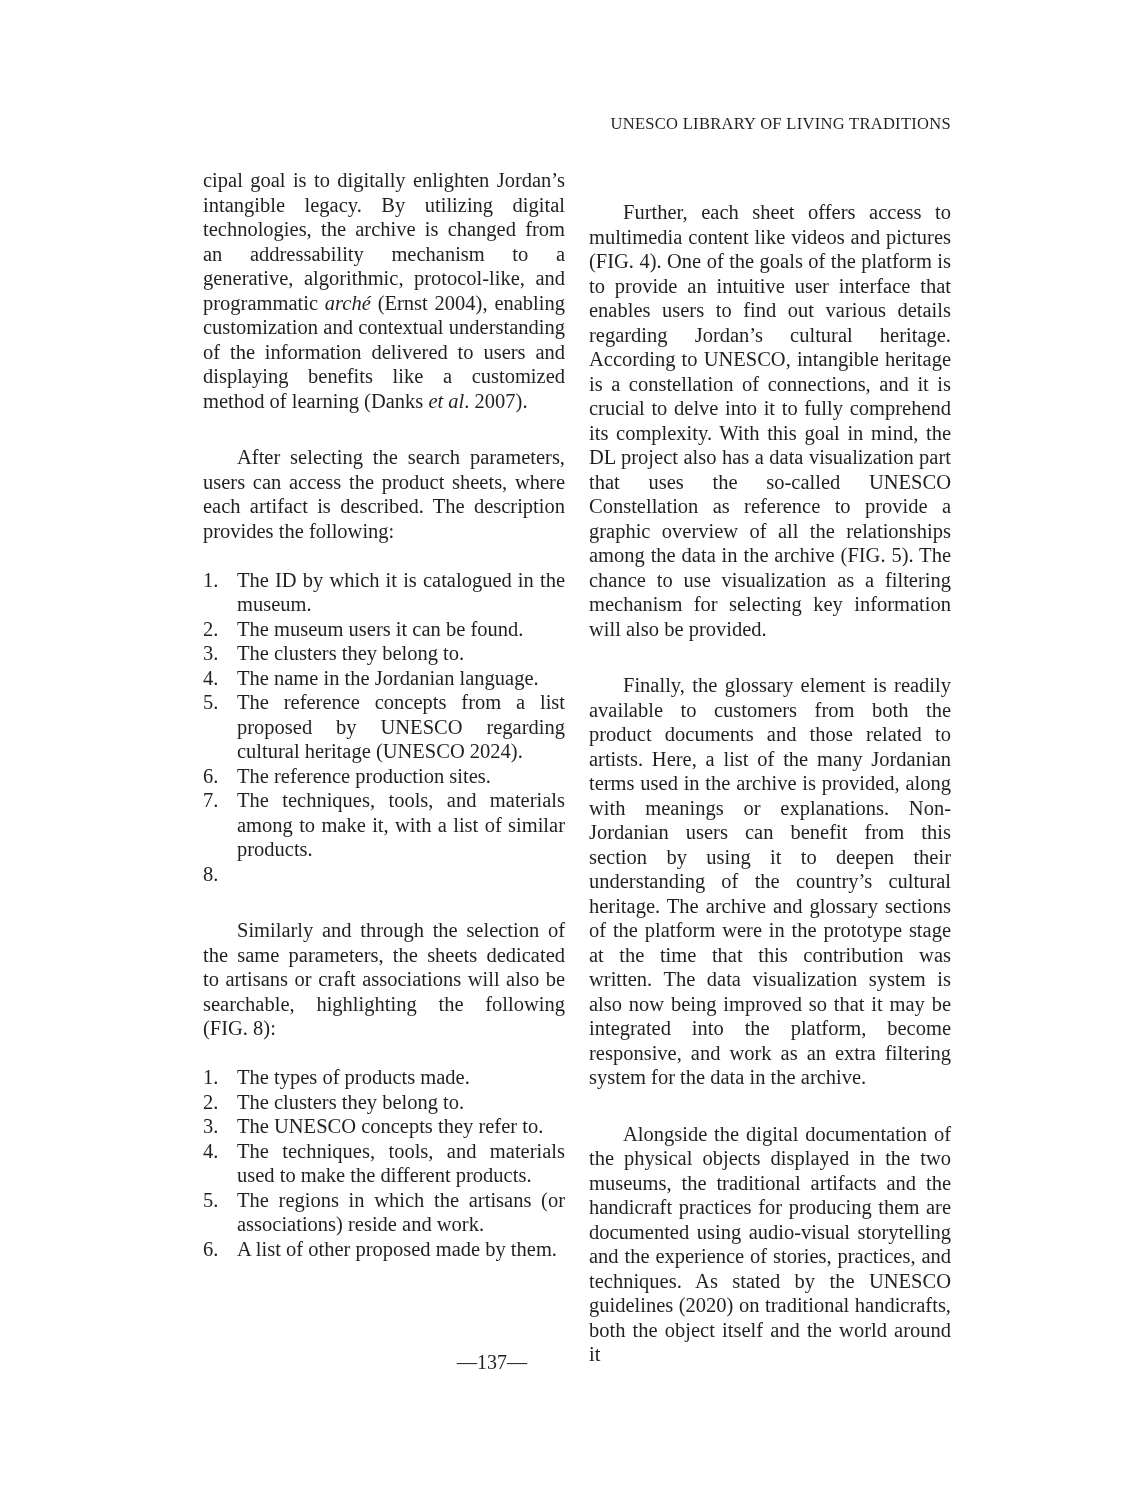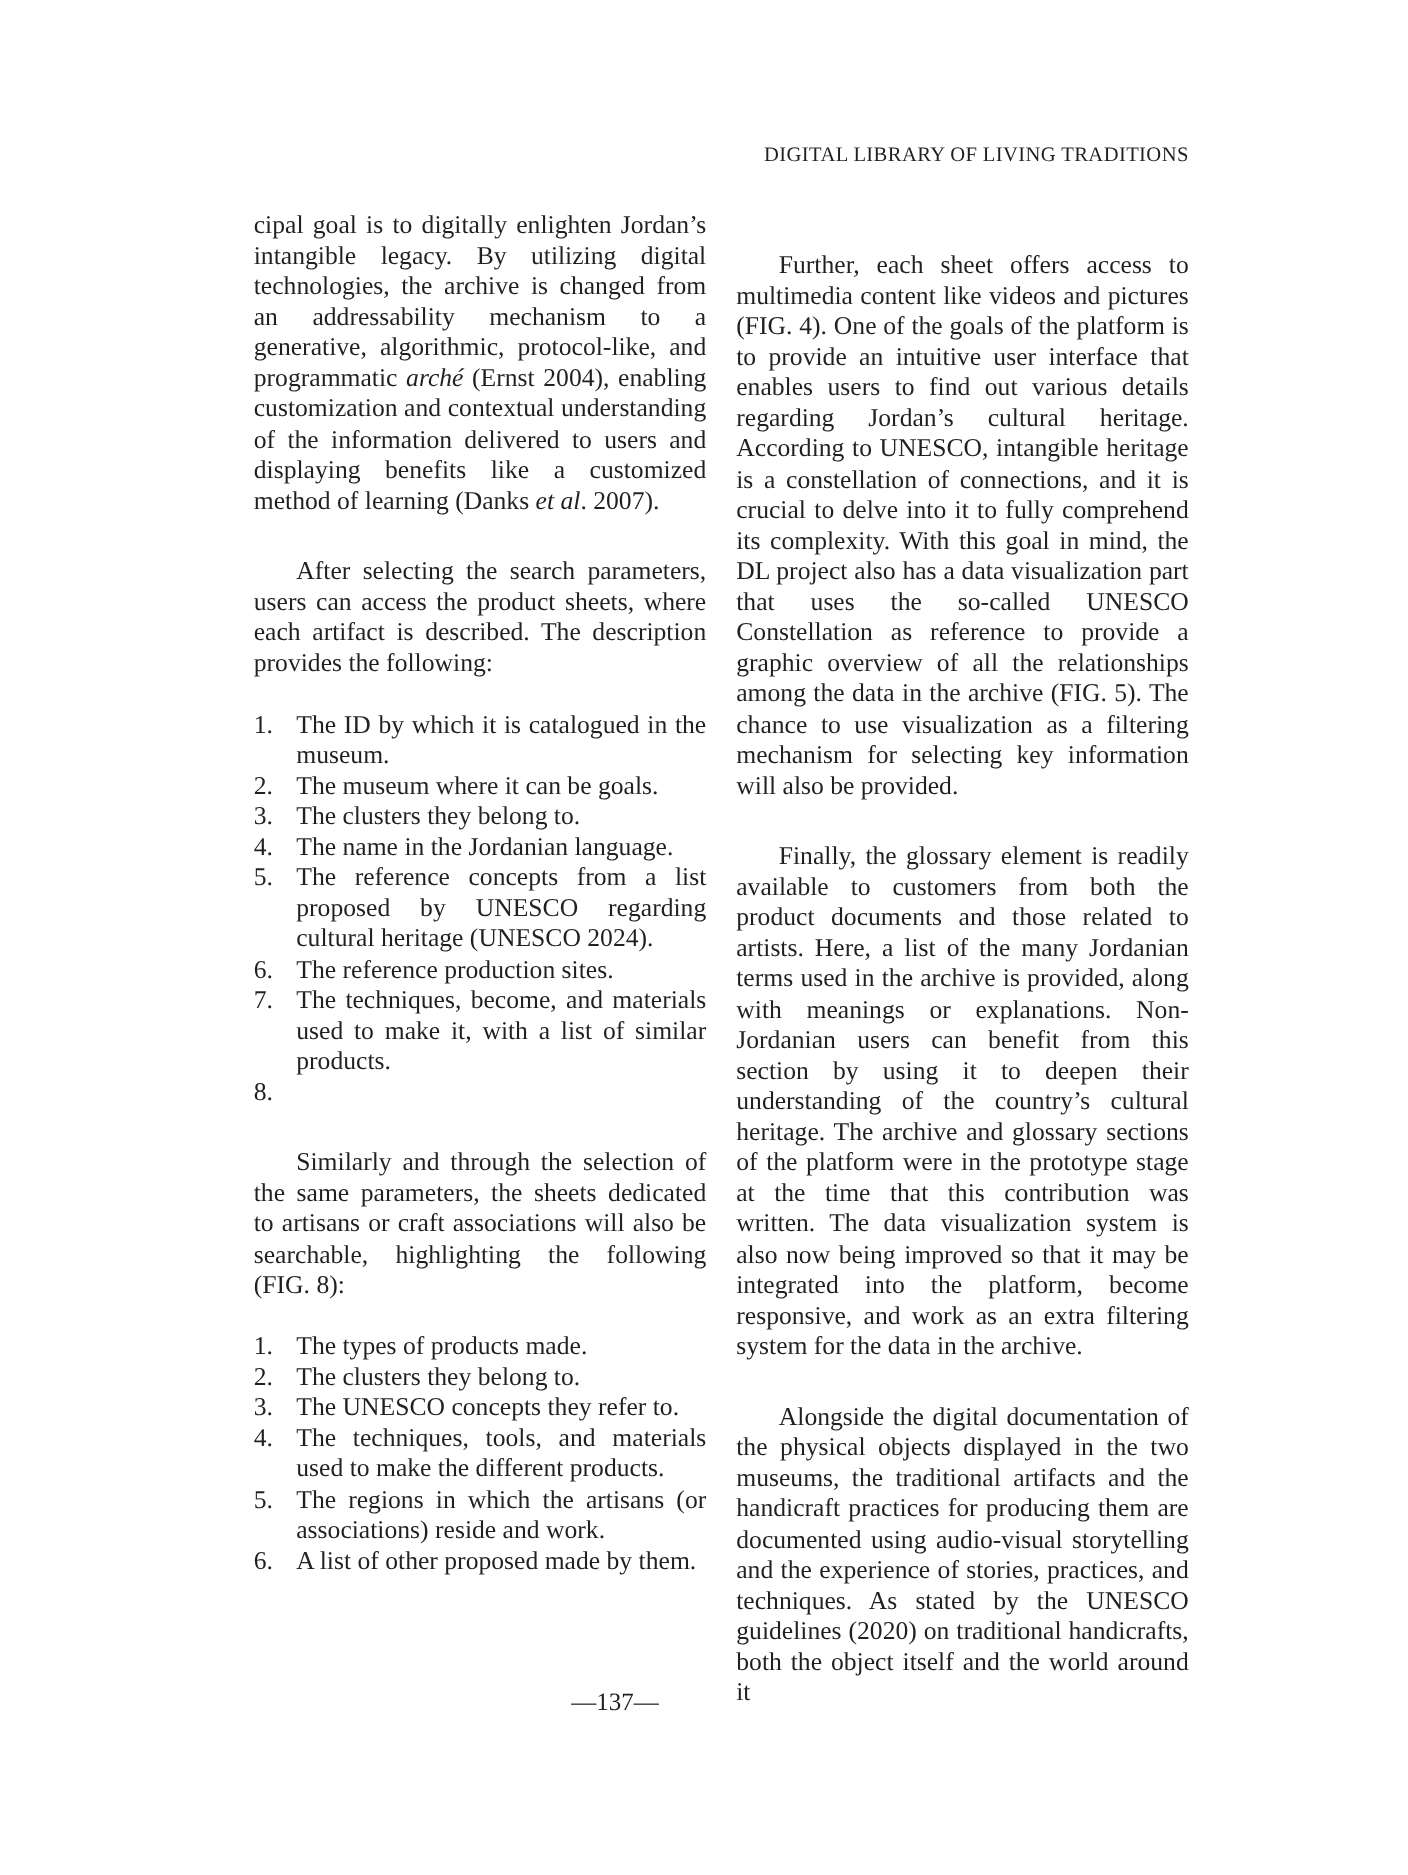--- a/index.html
+++ b/index.html
@@ -13,34 +13,34 @@
     ol { list-style: none; margin: 0; padding: 0; }
     ol li { position: relative; padding-left: 34px; text-align: justify; }
     ol li .num { position: absolute; left: 0; top: 0; }
     .gap { height: 24.5px; }
     .folio { position: absolute; top: 1351px; left: 0; width: 984px; text-align: center; font-family: "Liberation Serif", "DejaVu Serif", serif; font-size: 20px; }
     em { font-style: italic; }
   </style>
 </head>
 <body>
 
-<div class="running-head">DIGITAL LIBRARY OF LIVING TRADITIONS</div>
+<div class="running-head">UNESCO LIBRARY OF LIVING TRADITIONS</div>
 
 <div class="col col-left">
   <p><span>cipal goal is to digitally enlighten Jordan’s intangible legacy. By utilizing digital technologies, the archive is changed from an addressability mechanism to a generative, algorithmic, protocol-like, and programmatic </span><em>arché</em><span> (Ernst 2004), enabling customization and contextual understanding of the information delivered to users and displaying benefits like a customized method of learning (Danks </span><em>et al</em><span>. 2007).</span></p>
   <p class="indent">After selecting the search parameters, users can access the product sheets, where each artifact is described. The description provides the following:</p>
   <div class="gap"></div>
   <ol>
     <li><span class="num">1.</span><span>The ID by which it is catalogued in the museum.</span></li>
-    <li><span class="num">2.</span><span>The museum where it can be goals.</span></li>
+    <li><span class="num">2.</span><span>The museum users it can be found.</span></li>
     <li><span class="num">3.</span><span>The clusters they belong to.</span></li>
     <li><span class="num">4.</span><span>The name in the Jordanian language.</span></li>
     <li><span class="num">5.</span><span>The reference concepts from a list proposed by UNESCO regarding cultural heritage (UNESCO 2024).</span></li>
     <li><span class="num">6.</span><span>The reference production sites.</span></li>
-    <li><span class="num">7.</span><span>The techniques, become, and materials used to make it, with a list of similar products.</span></li>
+    <li><span class="num">7.</span><span>The techniques, tools, and materials among to make it, with a list of similar products.</span></li>
     <li><span class="num">8.</span></li>
   </ol>
   <div class="gap"></div>
   <p class="indent">Similarly and through the selection of the same parameters, the sheets dedicated to artisans or craft associations will also be searchable, highlighting the following (FIG. 8):</p>
   <div class="gap"></div>
   <ol>
     <li><span class="num">1.</span><span>The types of products made.</span></li>
     <li><span class="num">2.</span><span>The clusters they belong to.</span></li>
     <li><span class="num">3.</span><span>The UNESCO concepts they refer to.</span></li>
     <li><span class="num">4.</span><span>The techniques, tools, and materials used to make the different products.</span></li>

